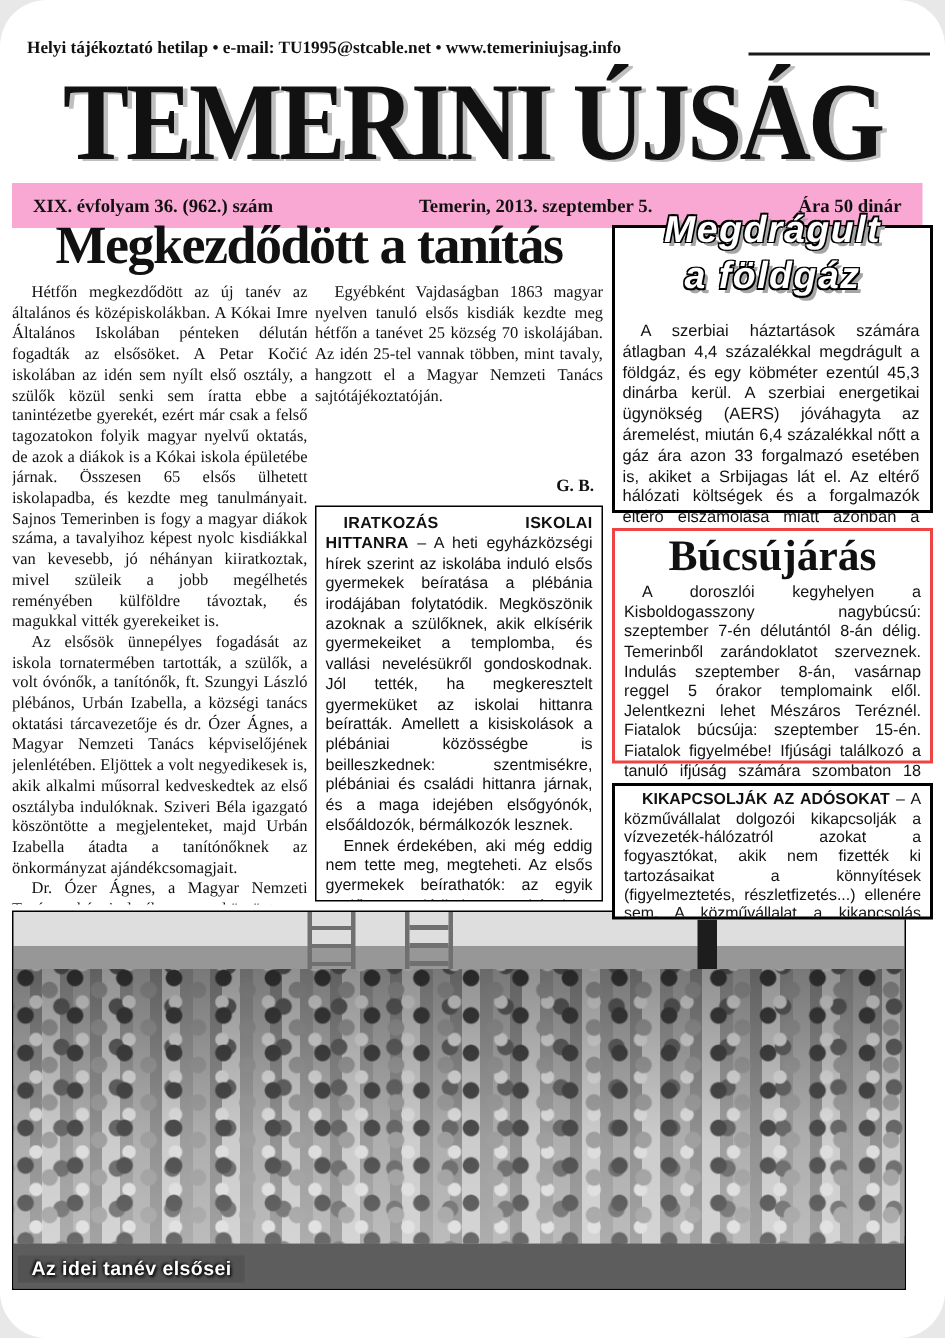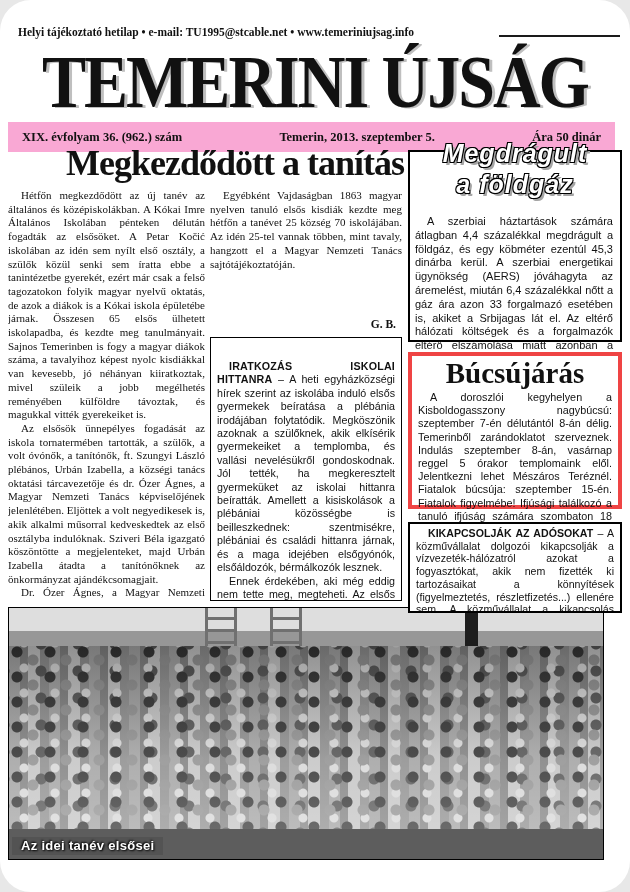--- a/index.html
+++ b/index.html
@@ -11,52 +11,52 @@
   .tagline-rule{position:absolute;left:499px;top:35px;width:121px;height:2px;background:#1a1a1a;}
   .masthead{position:absolute;left:0;top:40px;width:630px;text-align:center;
             font-size:66px;line-height:76px;font-weight:bold;letter-spacing:-2px;white-space:nowrap;
             transform:scaleY(1.12);transform-origin:top center;
             text-shadow:3px 1px 0 #bfbfbf;}
   .infobar{position:absolute;left:8px;top:122px;width:607px;height:19px;background:#f9a8d4;
            display:flex;justify-content:space-between;align-items:center;
            font-size:12.5px;font-weight:bold;padding:15px 14px;box-sizing:border-box;}
 
   
-  .headline{position:absolute;left:8px;top:143px;width:396px;text-align:right;
+  .headline{position:absolute;left:8px;top:143px;width:396px;text-align:center;
             font-size:36px;line-height:40px;font-weight:bold;letter-spacing:-1px;white-space:nowrap;}
   .bodycol{position:absolute;top:189px;font-size:11px;line-height:13.7px;text-align:justify;}
   .col1{left:8px;width:197px;height:414px;overflow:hidden;}
   .col2{left:210px;width:192px;height:150px;overflow:hidden;}
   .bodycol p{margin:0;text-indent:13px;}
   .signature{position:absolute;left:210px;top:318px;width:186px;text-align:right;
              font-size:11.5px;font-weight:bold;}
 
   
   .hittan-box{position:absolute;left:210px;top:337px;width:192px;height:264px;
-              border:1.5px solid #000;box-sizing:border-box;padding:22px 6px;
+              border:1.5px solid #000;box-sizing:border-box;padding:5px 6px;
               font-family:"Liberation Sans",sans-serif;font-size:10.7px;line-height:13.4px;
               text-align:justify;overflow:hidden;background:#fff;}
   .hittan-box p{margin:0;text-indent:12px;}
   .hittan-box b{letter-spacing:.2px;}
 
   
   .gas-box{position:absolute;left:408px;top:150px;width:214px;height:192px;
            border:2px solid #000;box-sizing:border-box;background:transparent;}
   .gas-title{position:absolute;left:404px;top:138px;width:222px;z-index:2;text-align:center;
              font-family:"Liberation Sans",sans-serif;font-weight:bold;font-style:italic;
              font-size:25px;line-height:31px;letter-spacing:1px;color:#fff;
              -webkit-text-stroke:1.4px #000;paint-order:stroke fill;
              text-shadow:-1px -1px 0 #000,1px -1px 0 #000,-1px 1px 0 #000,1px 1px 0 #000,3px 3px 0 #a5a5a5;}
   .gas-body{position:absolute;left:410px;top:215px;width:208px;padding:0 5px;box-sizing:border-box;
             font-family:"Liberation Sans",sans-serif;font-size:11px;line-height:13.8px;
             text-align:justify;}
   .gas-body p{margin:0;text-indent:12px;}
 
   .bucsu-box{position:absolute;left:408px;top:352px;width:214px;height:157px;
-             border:4px solid #ef4444;box-sizing:border-box;background:#fff;}
+             border:2px solid #ef4444;box-sizing:border-box;background:#fff;}
   .bucsu-title{margin:1px 0 2px;text-align:center;font-family:"Liberation Serif",serif;
                font-size:29px;line-height:32px;font-weight:bold;}
   .bucsu-body{padding:0 6px;font-family:"Liberation Sans",sans-serif;font-size:10.8px;
               line-height:13.2px;text-align:justify;}
   .bucsu-body p{margin:0;text-indent:12px;}
 
   .debtors-box{position:absolute;left:408px;top:522px;width:214px;height:91px;z-index:3;
                border:2px solid #000;box-sizing:border-box;background:#fff;padding:3px 6px;
                font-family:"Liberation Sans",sans-serif;font-size:10.6px;line-height:12.7px;
                text-align:justify;overflow:hidden;}

